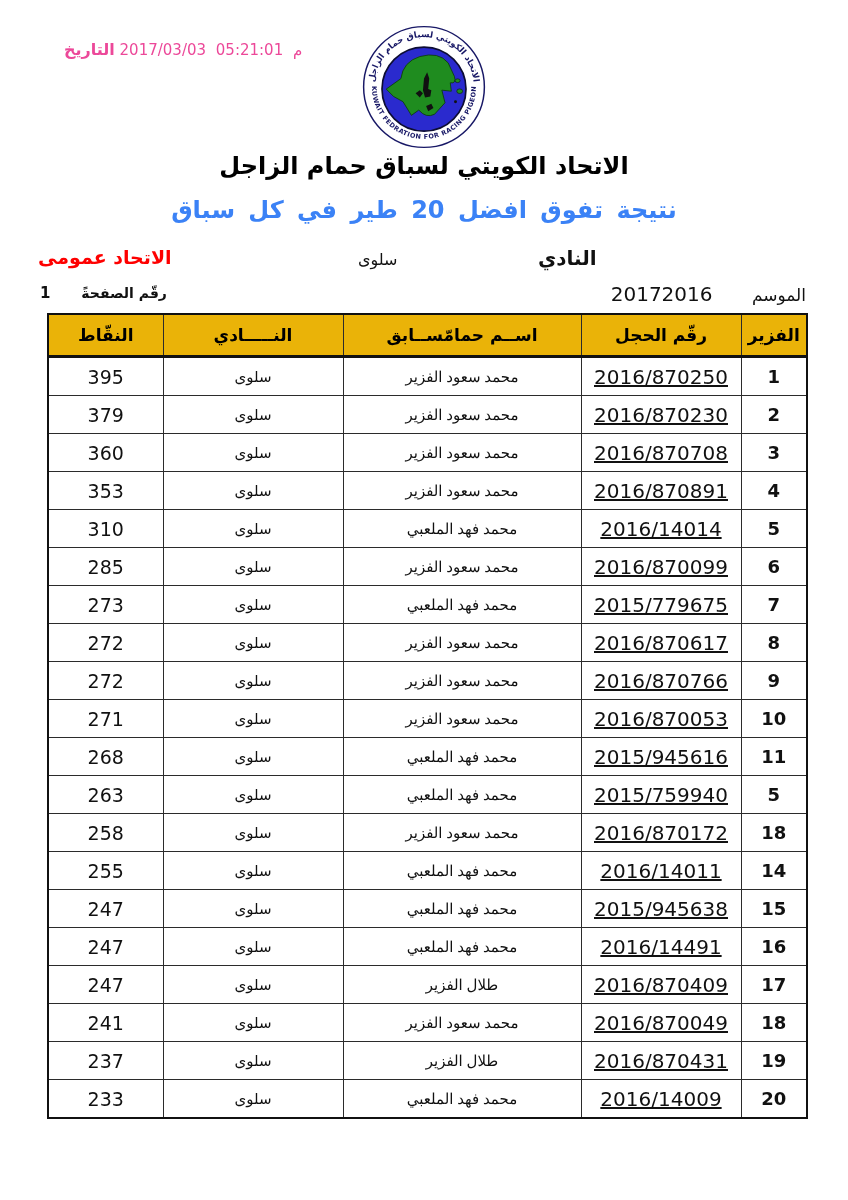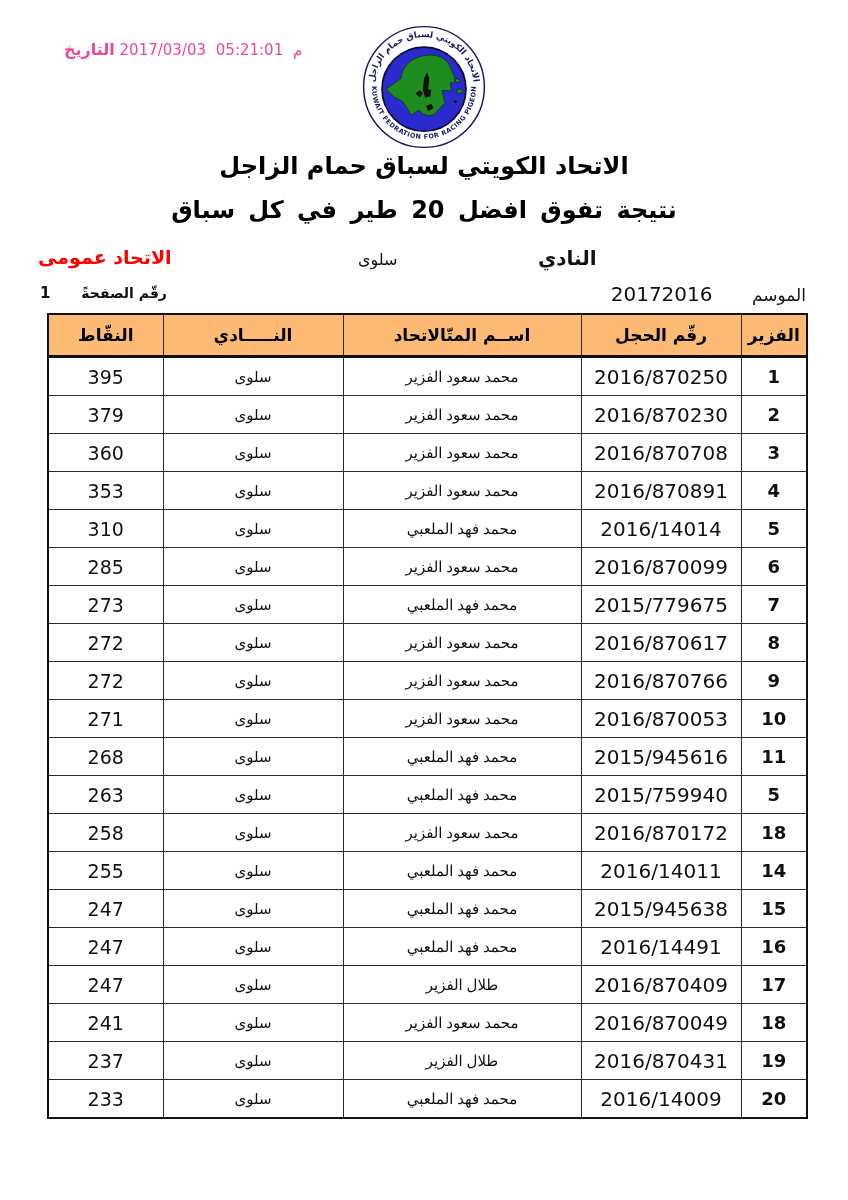--- a/index.html
+++ b/index.html
@@ -16,21 +16,21 @@
   .date-line .part{margin-right:5px;}
   
   .logo{position:absolute;top:24px;left:50%;transform:translateX(-50%);width:126px;height:126px;}
   
   .title1{
     position:absolute;top:152px;left:0;width:100%;text-align:center;direction:rtl;
     font-size:24px;font-weight:bold;color:#000;
   }
   .title2{
     position:absolute;top:196px;left:0;width:100%;text-align:center;direction:rtl;
-    font-size:24px;font-weight:bold;color:#000000;word-spacing:5px;
+    font-size:24px;font-weight:bold;color:#3b82f6;word-spacing:5px;
   }
   
   .meta-club-label{position:absolute;top:246px;left:502px;font-size:20px;font-weight:bold;direction:rtl;margin-left:36px;}
   .meta-club-value{position:absolute;top:250px;left:358px;font-size:16px;direction:rtl;}
   .meta-federation{position:absolute;top:246px;left:38px;font-size:19px;font-weight:bold;direction:rtl;}
   .meta-season{position:absolute;top:282px;right:42px;direction:rtl;font-size:17px;white-space:nowrap;}
   .meta-season .lbl{font-weight:normal;margin-left:34px;}
   .meta-season .val{font-size:20px;}
   .meta-page{position:absolute;top:284px;left:40px;direction:rtl;font-size:14px;font-weight:bold;white-space:nowrap;}
   .meta-page .val{margin-right:26px;font-size:15px;}
@@ -38,26 +38,26 @@
   .results{
     position:absolute;top:313px;left:47px;width:759px;
     border-collapse:collapse;direction:rtl;table-layout:fixed;
   }
   .results td,.results th{
     border:1px solid #2b2b2b;text-align:center;vertical-align:middle;
     overflow:hidden;white-space:nowrap;padding:0;
   }
   .results{border:2px solid #111;}
   .results thead th{
-    background:#fdba74;height:40px;font-size:17px;font-weight:bold;color:#000;
+    background:#eab308;height:40px;font-size:17px;font-weight:bold;color:#000;
     border-bottom:3px solid #111;
   }
   .results tbody td{height:37px;background:#fff;}
   .col-rank{font-weight:bold;font-size:18px;font-family:"DejaVu Sans",sans-serif;}
-  .col-ring{font-size:20px;direction:ltr;}
+  .col-ring{font-size:20px;direction:ltr;text-decoration:underline;}
   .col-name{font-size:15px;font-family:Liberation Serif, serif;}
   .col-club{font-size:15px;}
   .col-points{font-size:19px;direction:ltr;}
   
   .logo text{fill:#181866;font-weight:bold;}
 </style>
 </head>
 <body>
 
 <div class="date-line">
@@ -110,21 +110,21 @@
     <col style="width:66px">
       <col style="width:160px">
       <col style="width:238px">
       <col style="width:180px">
       <col style="width:115px">
   </colgroup>
   <thead>
     <tr>
       <th>الفزير</th>
       <th>رقّم الحجل</th>
-      <th>اســم المتّالاتحاد</th>
+      <th>اســم حمامّســابق</th>
       <th>النـــــادي</th>
       <th>النقّاط</th>
     </tr>
   </thead>
   <tbody>
       <tr>
         <td class="col-rank">1</td>
         <td class="col-ring">2016/870250</td>
         <td class="col-name">محمد سعود الفزير</td>
         <td class="col-club">سلوى</td>

